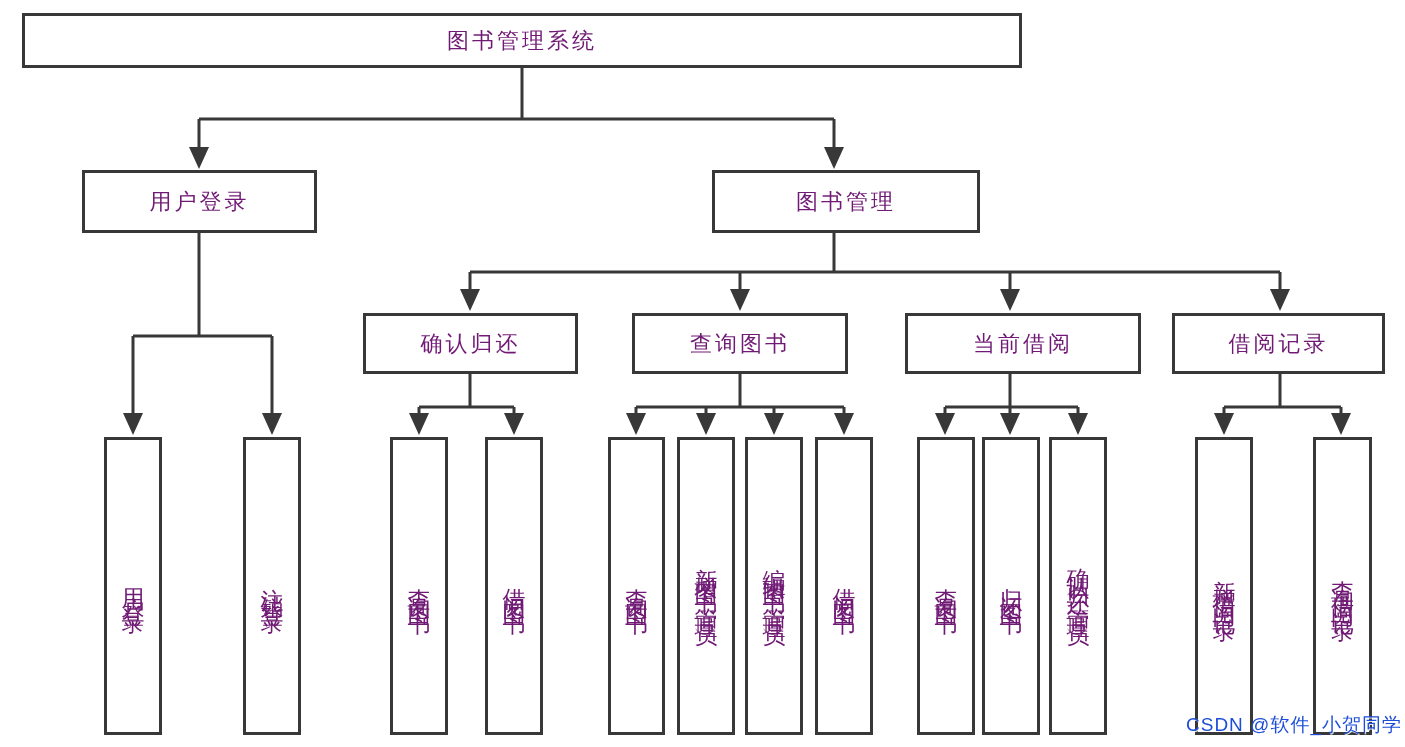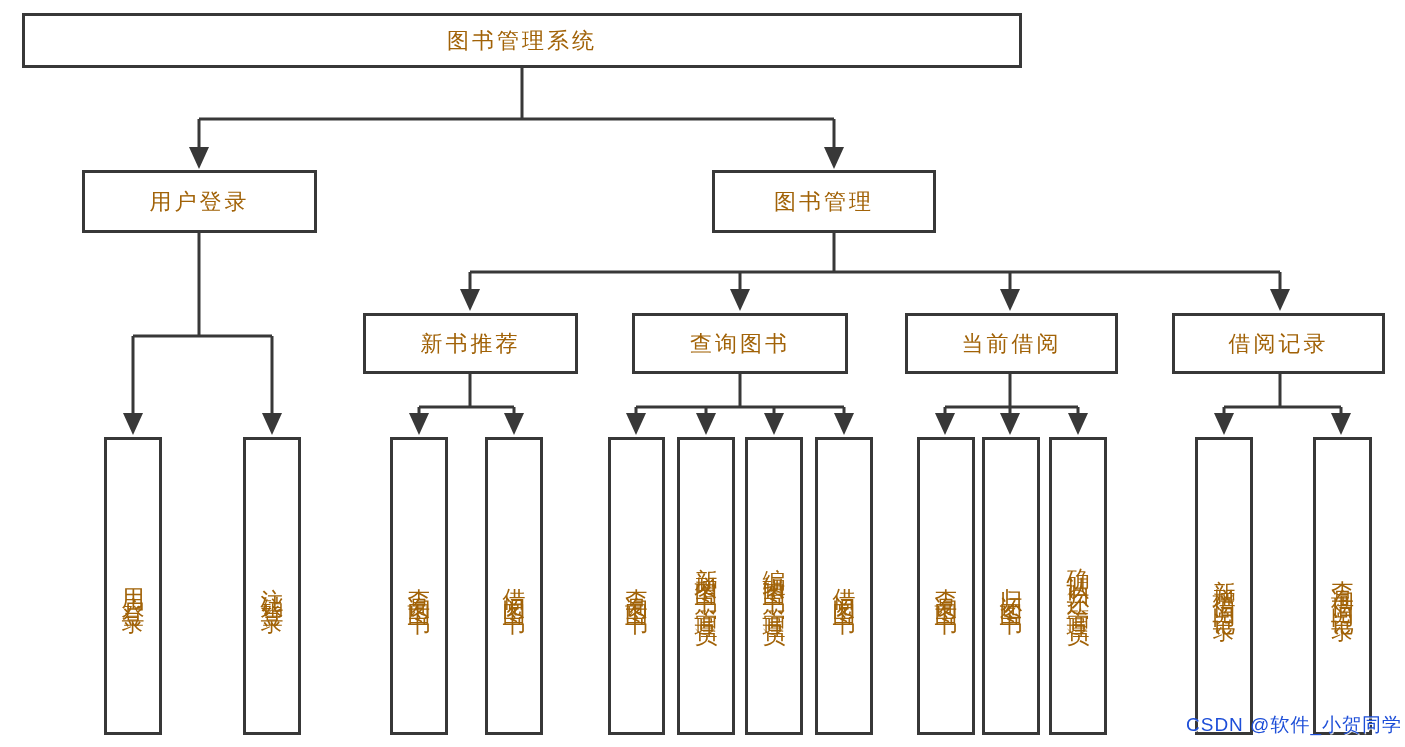--- a/index.html
+++ b/index.html
@@ -17,21 +17,21 @@
     width: 1405px; height: 747px;
   }
   .node {
     position: absolute;
     box-sizing: border-box;
     border: 3px solid #383838;
     background: #ffffff;
     display: flex;
     align-items: center;
     justify-content: center;
-    color: #a16207;
+    color: #701a75;
     font-size: 22px;
     letter-spacing: 3px;
     text-align: left;
     white-space: nowrap;
   }
   .node.lvl2, .node.lvl3 { font-size: 22px; }
   .node.leaf {
     top: 437px;
     height: 298px;
     writing-mode: vertical-rl;
@@ -91,25 +91,25 @@
       <polygon points="1000,413 1020,413 1010,435"></polygon>
       <polygon points="1068,413 1088,413 1078,435"></polygon>
       <polygon points="1214,413 1234,413 1224,435"></polygon>
       <polygon points="1331,413 1351,413 1341,435"></polygon>
     </g>
   </svg>
 
   <div class="node root" style="left:22px; top:13px; width:1000px; height:55px;">图书管理系统</div>
 
   <div class="node lvl2" style="left:82px; top:170px; width:235px; height:63px;">用户登录</div>
-  <div class="node lvl2" style="left:712px; top:170px; width:224px; height:63px;">图书管理</div>
+  <div class="node lvl2" style="left:712px; top:170px; width:268px; height:63px;">图书管理</div>
 
-  <div class="node lvl3" style="left:363px; top:313px; width:215px; height:61px;">新书推荐</div>
+  <div class="node lvl3" style="left:363px; top:313px; width:215px; height:61px;">确认归还</div>
   <div class="node lvl3" style="left:632px; top:313px; width:216px; height:61px;">查询图书</div>
-  <div class="node lvl3" style="left:905px; top:313px; width:213px; height:61px;">当前借阅</div>
+  <div class="node lvl3" style="left:905px; top:313px; width:236px; height:61px;">当前借阅</div>
   <div class="node lvl3" style="left:1172px; top:313px; width:213px; height:61px;">借阅记录</div>
 
   <div class="node leaf" style="left:104px; width:58px;">用户登录</div>
   <div class="node leaf" style="left:243px; width:58px;">注销登录</div>
 
   <div class="node leaf" style="left:390px; width:58px;">查询图书</div>
   <div class="node leaf" style="left:485px; width:58px;">借阅图书</div>
 
   <div class="node leaf" style="left:608px; width:57px;">查询图书</div>
   <div class="node leaf" style="left:677px; width:58px;">新增图书（管理员）</div>

